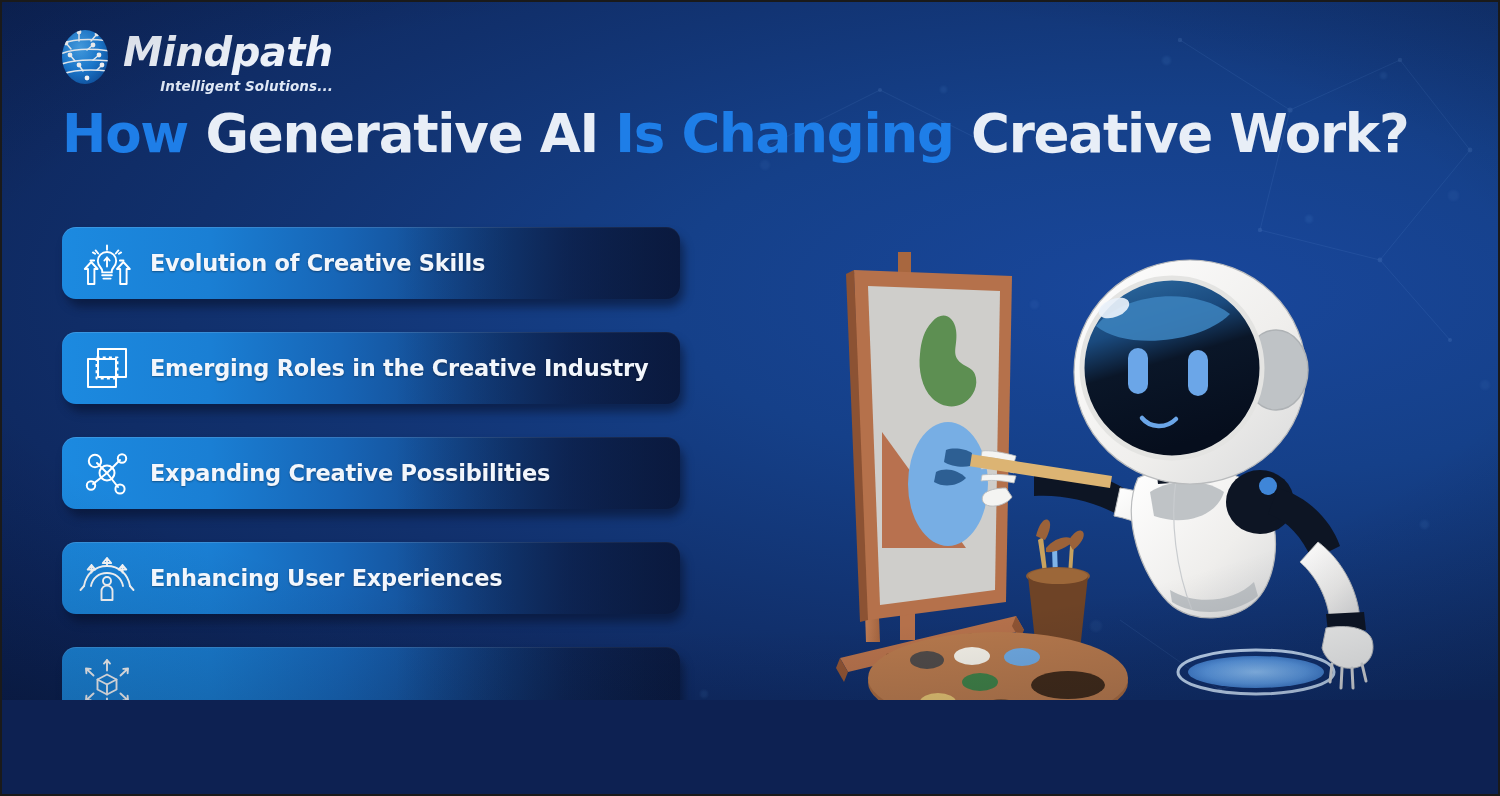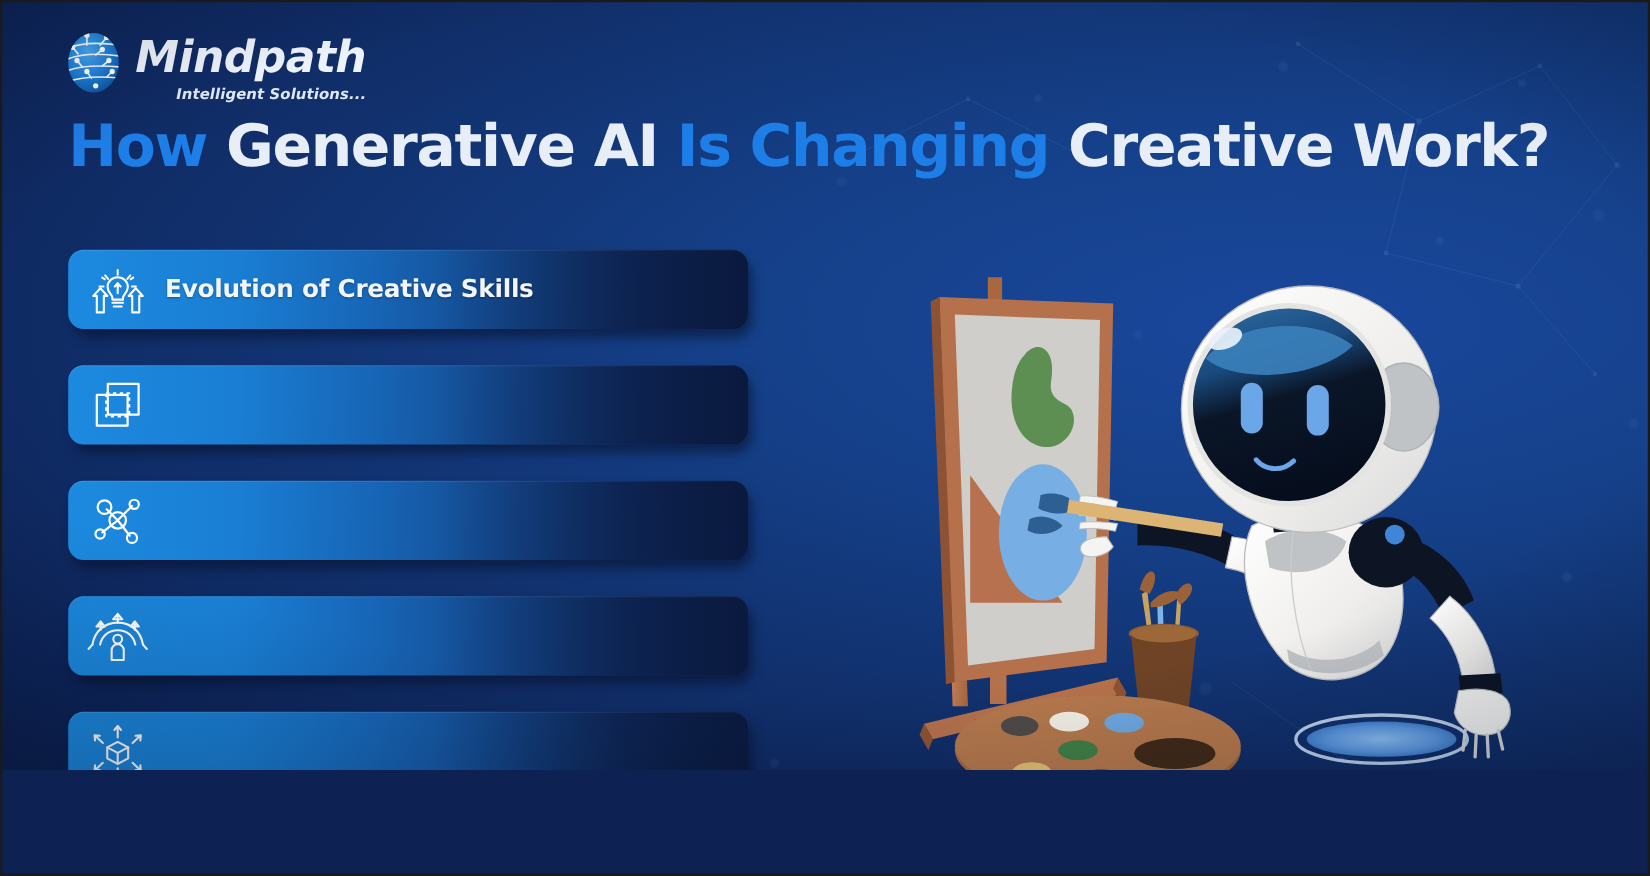--- a/index.html
+++ b/index.html
@@ -198,57 +198,60 @@
     <div class="pill-wrap">
       <div class="pill-shadow"></div>
       <div class="pill">
         <span class="pill-icon">
           <svg width="50" height="50" viewBox="0 0 50 50" fill="none" stroke="#ffffff" stroke-width="2" stroke-linejoin="round">
             <rect x="16" y="6" width="28" height="28"></rect>
             <rect x="6" y="16" width="28" height="28"></rect>
             <rect x="14.5" y="14.5" width="21" height="21" stroke-dasharray="3 3.2" stroke-width="1.9"></rect>
           </svg>
         </span>
+        <span class="pill-label">Emerging Roles in the Creative Industry</span>
       </div>
     </div>
 
     <div class="pill-wrap">
       <div class="pill-shadow"></div>
       <div class="pill">
         <span class="pill-icon">
           <svg width="54" height="50" viewBox="0 0 54 50" fill="none" stroke="#ffffff" stroke-width="2" stroke-linecap="round">
             <line x1="17" y1="15" x2="27" y2="25"></line>
             <line x1="27" y1="25" x2="40" y2="12"></line>
             <line x1="27" y1="25" x2="13" y2="36"></line>
             <line x1="27" y1="25" x2="38" y2="39"></line>
             <circle cx="27" cy="25" r="7.5"></circle>
             <circle cx="15" cy="13" r="6.2"></circle>
             <circle cx="42" cy="10.5" r="4.2"></circle>
             <circle cx="11" cy="37.5" r="4.2"></circle>
             <circle cx="40" cy="41" r="4.6"></circle>
           </svg>
         </span>
+        <span class="pill-label">Expanding Creative Possibilities</span>
       </div>
     </div>
 
     <div class="pill-wrap">
       <div class="pill-shadow"></div>
       <div class="pill">
         <span class="pill-icon">
           <svg width="56" height="50" viewBox="0 0 56 50" fill="none" stroke="#ffffff" stroke-width="1.9" stroke-linecap="round" stroke-linejoin="round">
             <path d="M5 33 C7 21, 16 13, 28 13 C40 13, 49 21, 51 33"></path>
             <path d="M12 33 C13.6 25, 19.8 20, 28 20 C36.2 20, 42.4 25, 44 33"></path>
             <path d="M5 33 L1.5 37 M51 33 L54.5 37"></path>
             <path d="M28 13 V5 l-4.2 5 h8.4 L28 5"></path>
             <path d="M12.5 19.5 V12 l-3.8 4.6 h7.6 L12.5 12"></path>
             <path d="M43.5 19.5 V12 l-3.8 4.6 h7.6 L43.5 12"></path>
             <circle cx="28" cy="28" r="4"></circle>
             <path d="M22.5 47 V38 c0-3 2.4-5.4 5.5-5.4 s5.5 2.4 5.5 5.4 v9 z"></path>
           </svg>
         </span>
+        <span class="pill-label">Enhancing User Experiences</span>
       </div>
     </div>
 
     <div class="pill-wrap">
       <div class="pill-shadow"></div>
       <div class="pill">
         <span class="pill-icon">
           <svg width="54" height="52" viewBox="0 0 54 52" fill="none" stroke="#ffffff" stroke-width="1.9" stroke-linecap="round" stroke-linejoin="round">
             <path d="M27 17.5 l9.5 5 v10 L27 37.5 l-9.5 -5 v-10 z"></path>
             <path d="M17.5 22.5 L27 27.5 l9.5 -5 M27 27.5 V37.5"></path>

